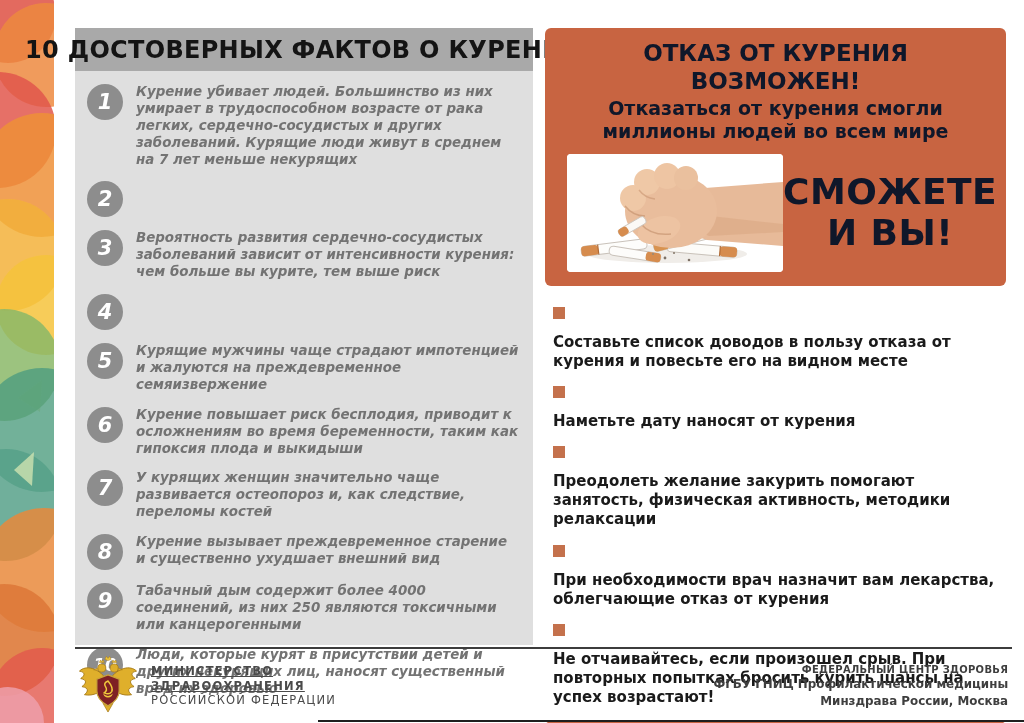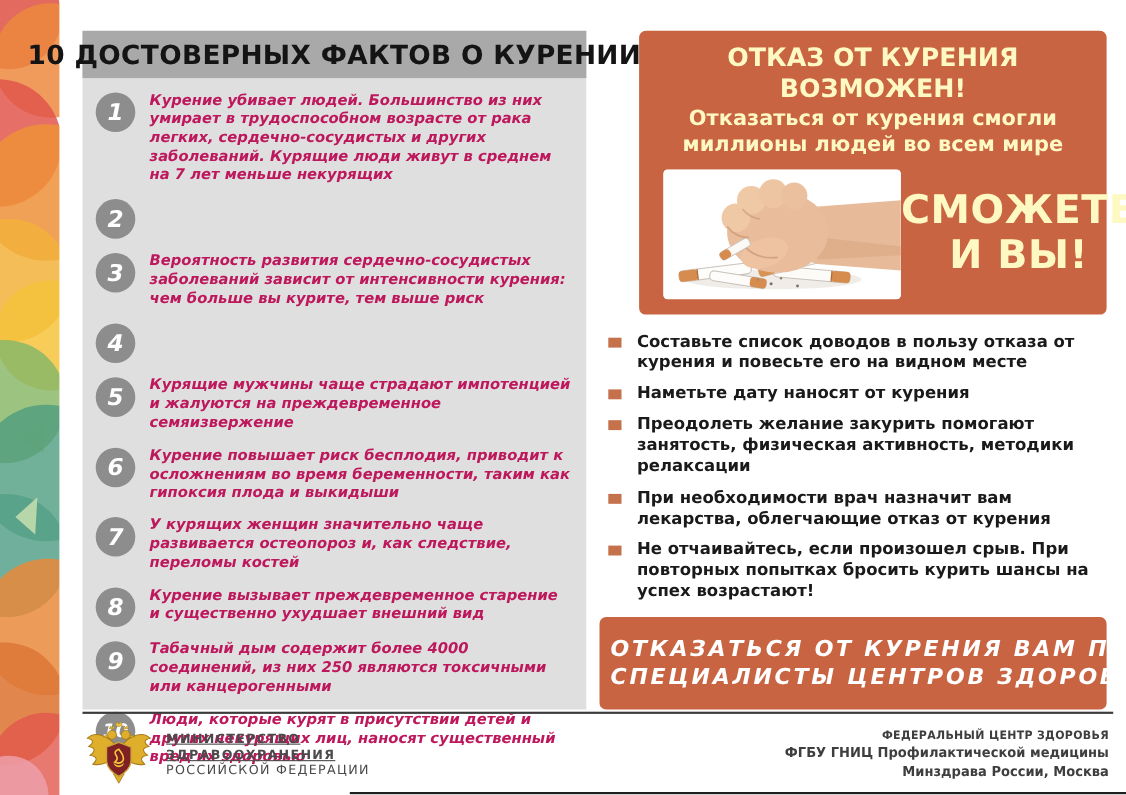--- a/index.html
+++ b/index.html
@@ -34,44 +34,44 @@
   .fact-num {
     flex:0 0 36px; width:36px; height:36px; border-radius:50%;
     background:#8d8d8d; color:#ffffff;
     display:flex; align-items:center; justify-content:center;
     font-size:21px; font-weight:bold; font-style:italic;
     margin-top:1px;
   }
   .fact-num.small { font-size:17px; }
   .fact-text {
     font-size:13.4px; font-weight:bold; font-style:italic;
-    color:#be185d; line-height:1.26; padding-top:1px;
+    color:#737373; line-height:1.26; padding-top:1px;
   }
 
   
   .right-col { position:absolute; left:545px; top:28px; width:461px; }
 
   .quit-box {
     background:#c86441; border-radius:6px;
-    padding:12px 14px 14px 14px; color:#fef9c3; text-align:center;margin-left:36px;
+    padding:12px 14px 14px 14px; color:#0f172a; text-align:center;
   }
   .quit-headline { font-size:23px; font-weight:bold; line-height:1.2; }
   .quit-subheadline { font-size:19px; font-weight:bold; line-height:1.22; margin-top:2px; padding:0 18px; }
   .quit-row { display:flex; align-items:stretch; margin-top:10px; }
   .fist-frame {
     background:#ffffff; border-radius:4px; width:216px; height:118px;
     margin-left:8px; overflow:hidden; flex:0 0 auto;
   }
   .slogan {
     flex:1; display:flex; flex-direction:column; justify-content:center;
     font-size:36px; font-weight:bold; line-height:1.12; letter-spacing:0.5px;
   }
 
   .tips-list { margin-top:15px; padding-left:8px; display:flex; flex-direction:column; gap:9px; }
-  .tip-row { display:flex; align-items:flex-start; gap:14px; }
+  .tip-row { display:flex; align-items:flex-start; gap:14px;flex-direction:column; }
   .tip-bullet {
     flex:0 0 12px; width:12px; height:9px; background:#c4714c; margin-top:6px;
   }
   .tip-text { font-size:15px; font-weight:bold; color:#1a1a1a; line-height:1.28; }
 
   .help-box {
     margin-top:13px; background:#c86441; border-radius:6px;
     padding:15px 10px 17px 10px; text-align:center; color:#fff;
   }
   .help-line {

